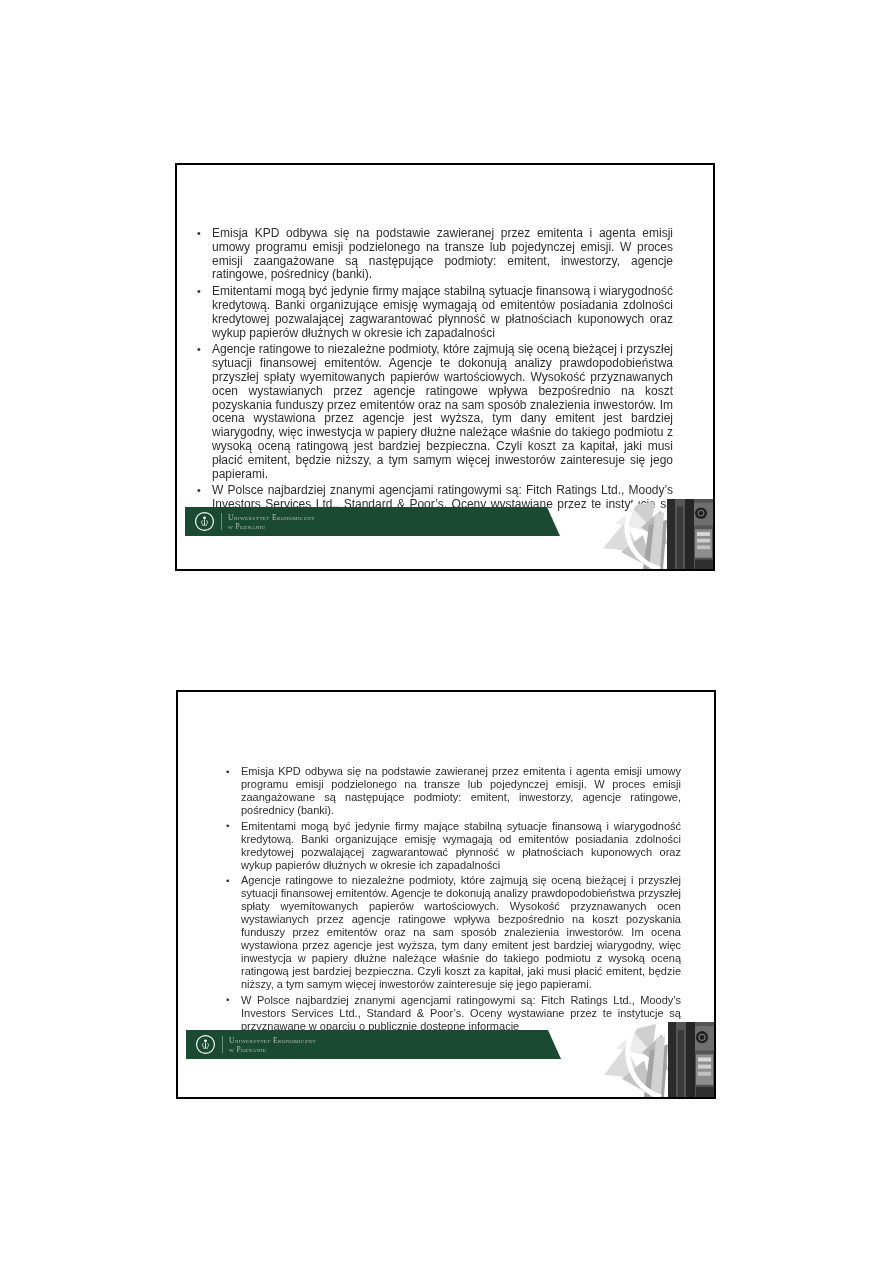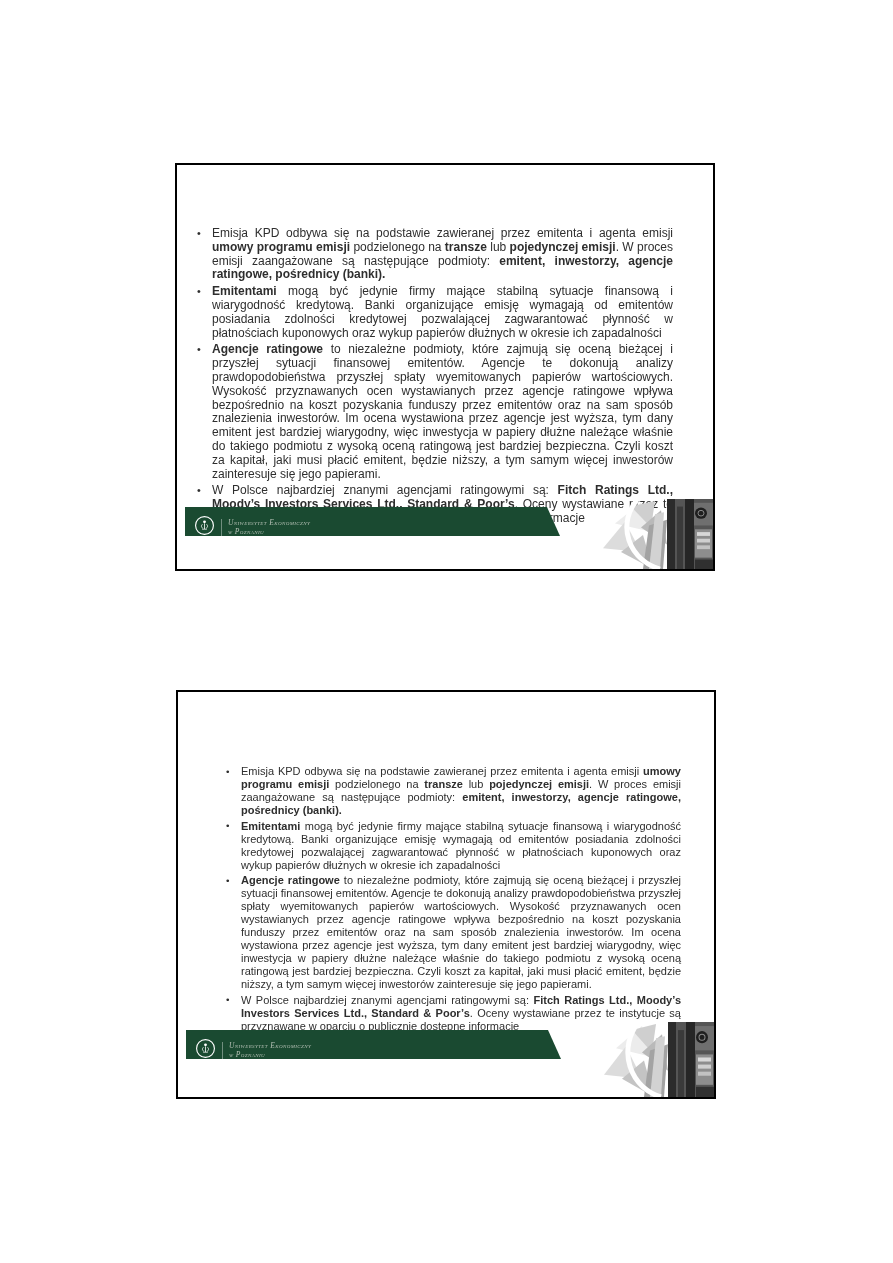--- a/index.html
+++ b/index.html
@@ -14,27 +14,26 @@
   .s1{left:175px;top:163px;height:408px;}
   .s2{left:176px;top:690px;height:409px;}
 
   ul.bullets{list-style:none;margin:0;padding:0;position:absolute;color:#2e2e2e;}
   .s1 ul.bullets{left:18px;top:62px;width:478px;font-size:12px;line-height:13.8px;}
   .s2 ul.bullets{left:46px;top:73px;width:457px;font-size:11px;line-height:13px;}
   ul.bullets li{position:relative;padding-left:17px;text-align:justify;text-align-last:left;}
   .s1 ul.bullets li{margin-bottom:3px;}
   .s2 ul.bullets li{margin-bottom:2.5px;}
   .marker{position:absolute;left:2px;top:-0.5px;font-size:0.9em;}
-  .b{font-weight:bold;}
+  .b{font-weight:normal;}
 
   .banner{
-    position:absolute;left:8px;height:29px;display:flex;align-items:flex-end;
+    position:absolute;left:8px;height:29px;display:flex;align-items:center;
     padding-left:9px;box-sizing:border-box;
     clip-path:polygon(0 0, calc(100% - 13px) 0, 100% 100%, 0 100%);
-    font-style:italic;
   }
   .s1 .banner{bottom:33px;width:375px;}
   .s2 .banner{bottom:38px;width:375px;}
   .logo{width:21px;height:21px;flex:0 0 auto;}
   .sep{width:1px;height:17px;background:rgba(255,255,255,0.38);margin:0 6px 0 6px;flex:0 0 auto;}
   .inst{
     font-family:"Liberation Serif", serif;font-variant:small-caps;
     letter-spacing:0.4px;line-height:9px;font-size:7.5px;
   }
   .photo{position:absolute;right:0;bottom:0;width:116px;}

